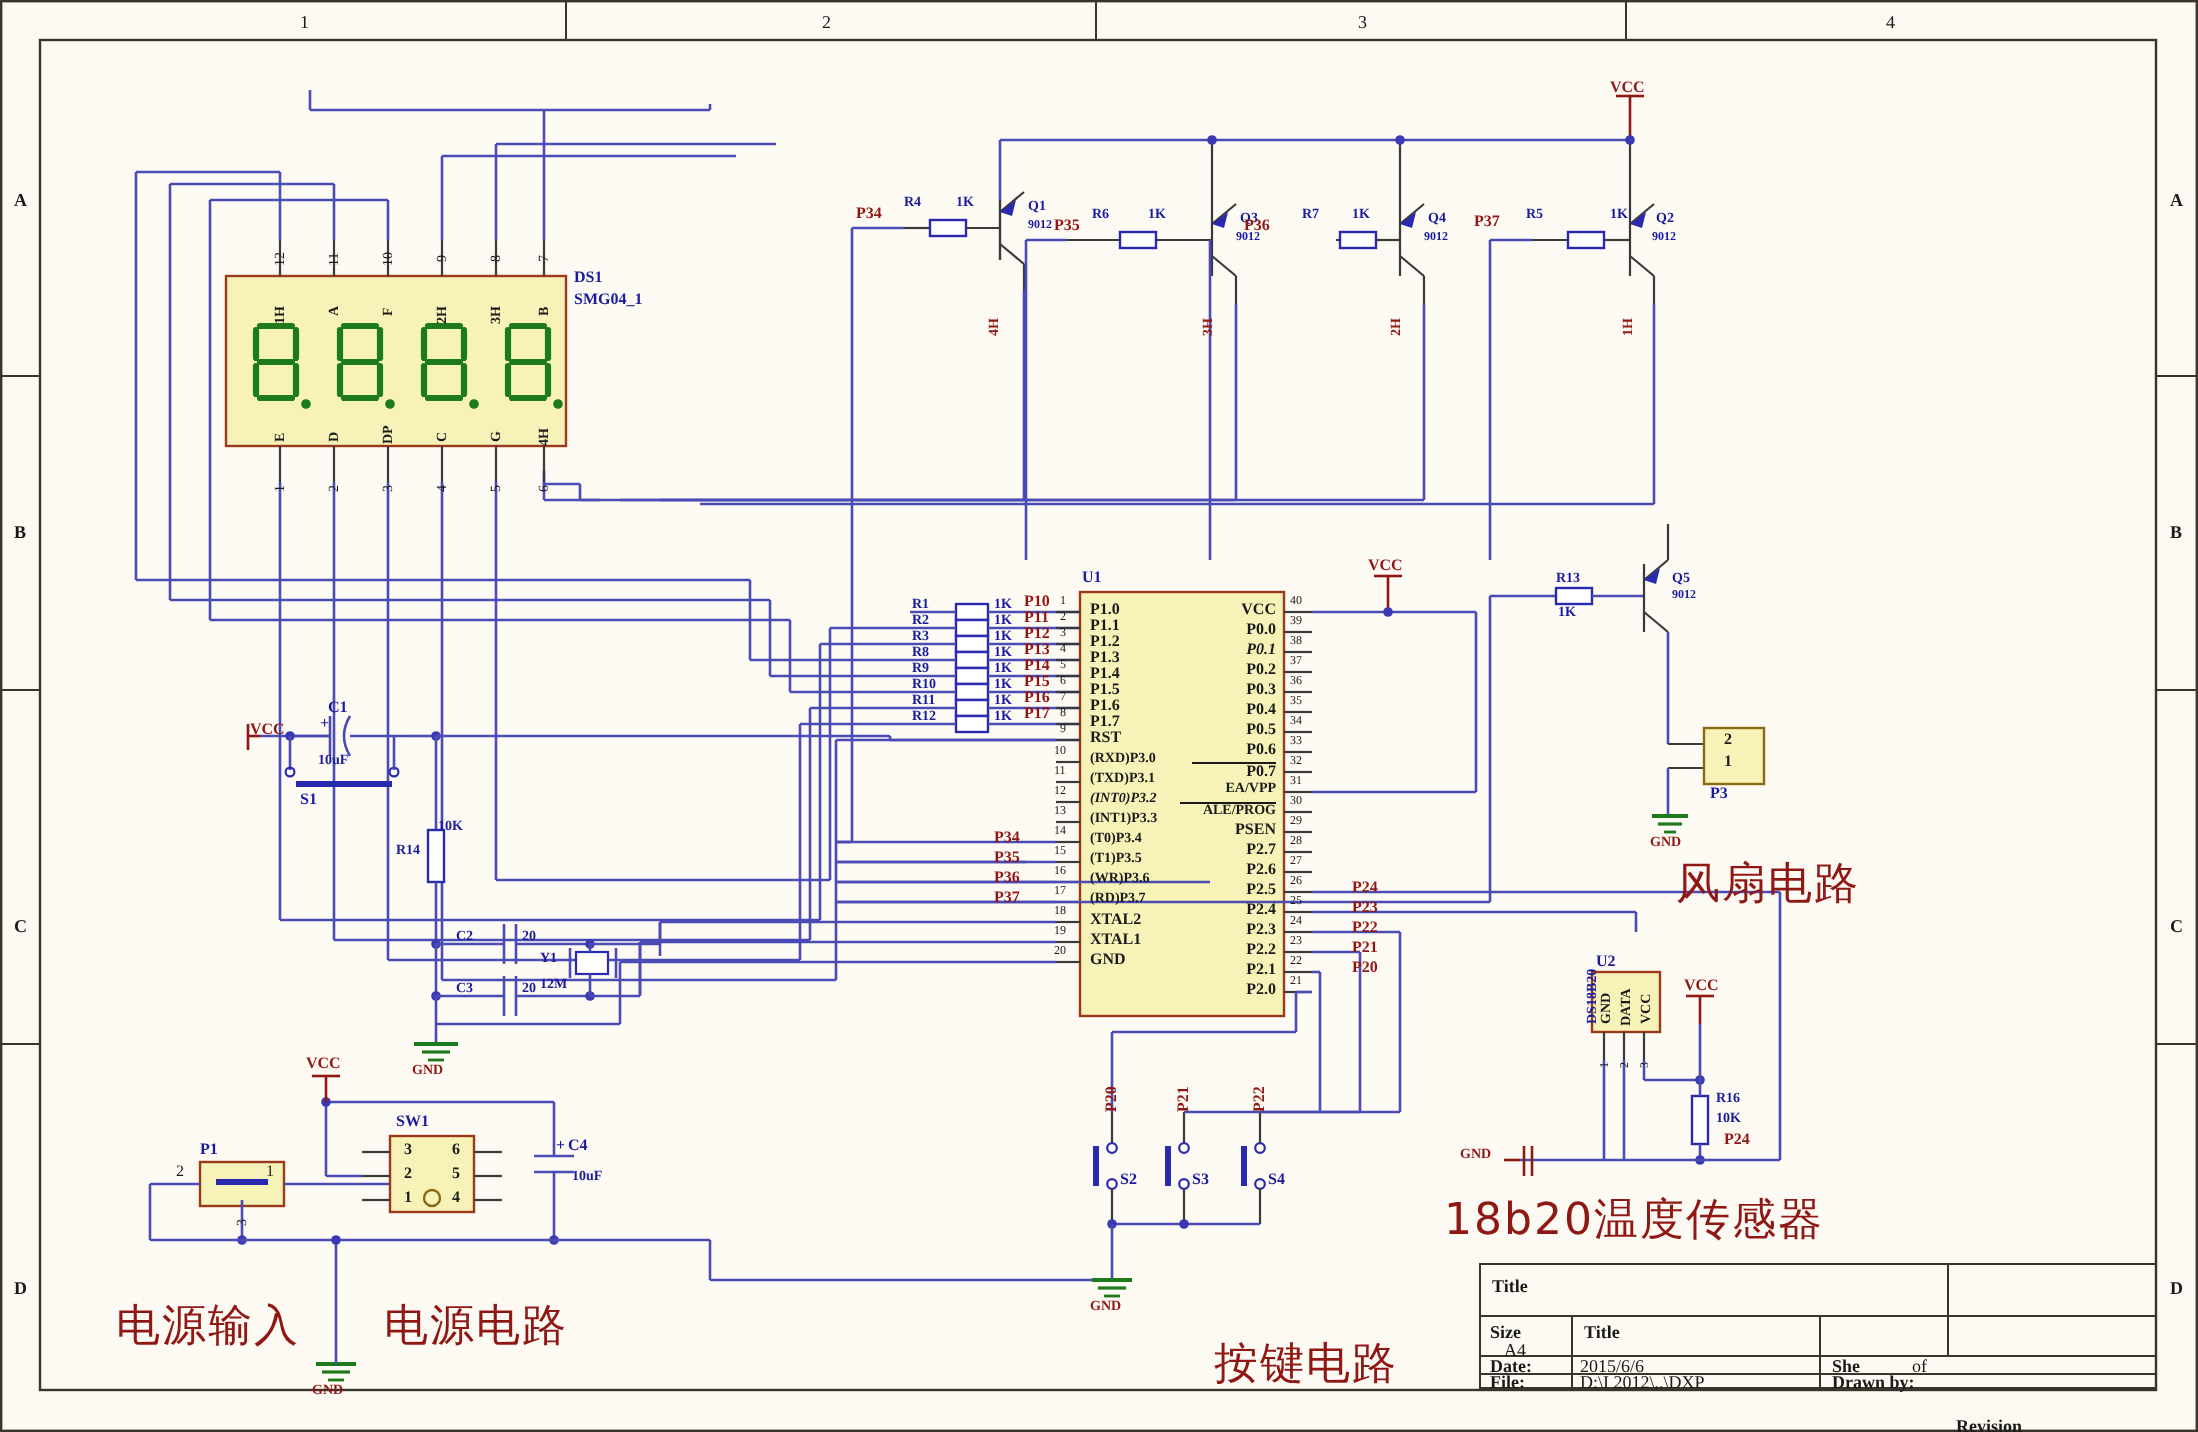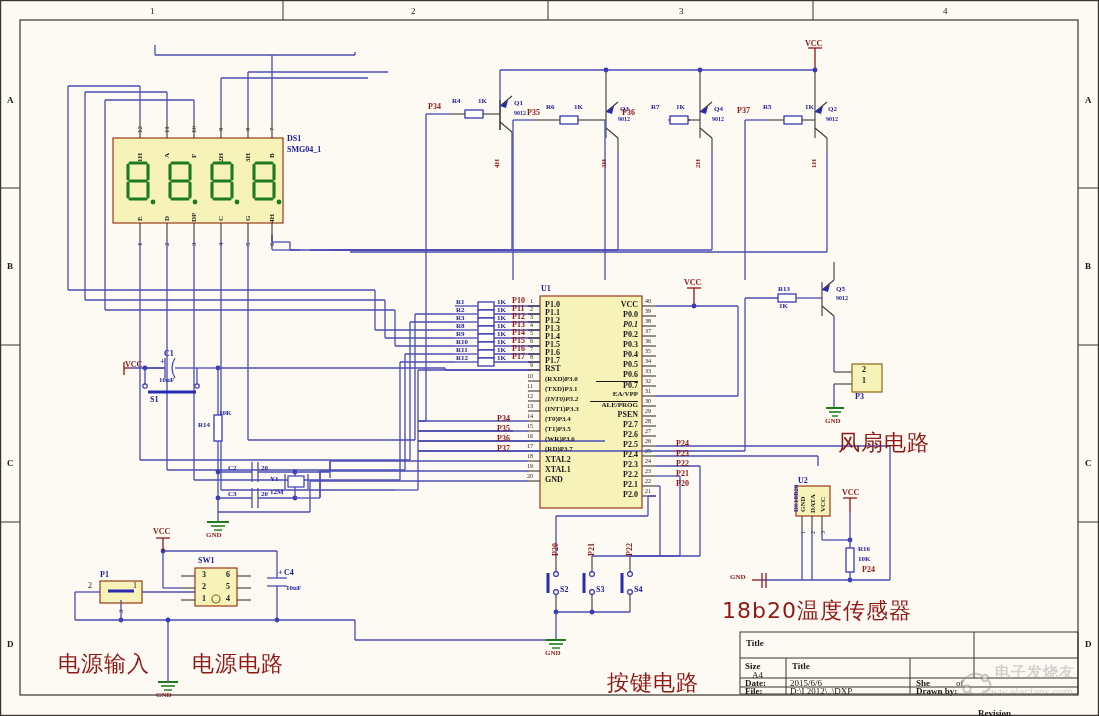--- a/index.html
+++ b/index.html
@@ -820,25 +820,14 @@
   <div class="lbl t9 bold blk" style="left:978px;top:662px;margin-top:47px;">Revision</div>
   <div class="lbl t9 blk" style="left:1040px;top:662px;"></div>
   <div class="lbl t9 bold blk" style="left:745px;top:679px;">Date:</div>
   <div class="lbl t9 blk" style="left:790px;top:679px;">2015/6/6</div>
   <div class="lbl t9 bold blk" style="left:916px;top:679px;">She</div>
   <div class="lbl t9 blk" style="left:956px;top:679px;">of</div>
   <div class="lbl t9 bold blk" style="left:745px;top:687px;">File:</div>
   <div class="lbl t9 blk" style="left:790px;top:687px;">D:\I          2012\..\DXP</div>
   <div class="lbl t9 bold blk" style="left:916px;top:687px;">Drawn by:</div>
 
-  <div class="wm" style="left:957px;top:661px;width:140px;height:50px;">
-    <svg viewBox="0 0 140 50" width="140" height="50">
-      <g stroke="#8a8a8a" stroke-width="2.2" fill="none">
-        <path d="M4 22 q12 -16 26 -4 q8 7 -2 13 q-10 6 -18 -2"></path>
-        <circle cx="10" cy="28" r="3.6" fill="#ffffff"></circle>
-        <circle cx="28" cy="17" r="3.2" fill="#ffffff"></circle>
-      </g>
-    </svg>
-    <div style="position:absolute;left:38px;top:2px;font-family:'DejaVu Sans',sans-serif;font-size:15px;color:#9a9a9a;font-weight:bold;letter-spacing:1px;white-space:nowrap;">电子发烧友</div>
-    <div style="position:absolute;left:25px;top:24px;font-family:'Liberation Serif',serif;font-size:12px;color:#9a9a9a;white-space:nowrap;">www.elecfans.com</div>
-  </div>
 
 </div>
 
 </body></html>

